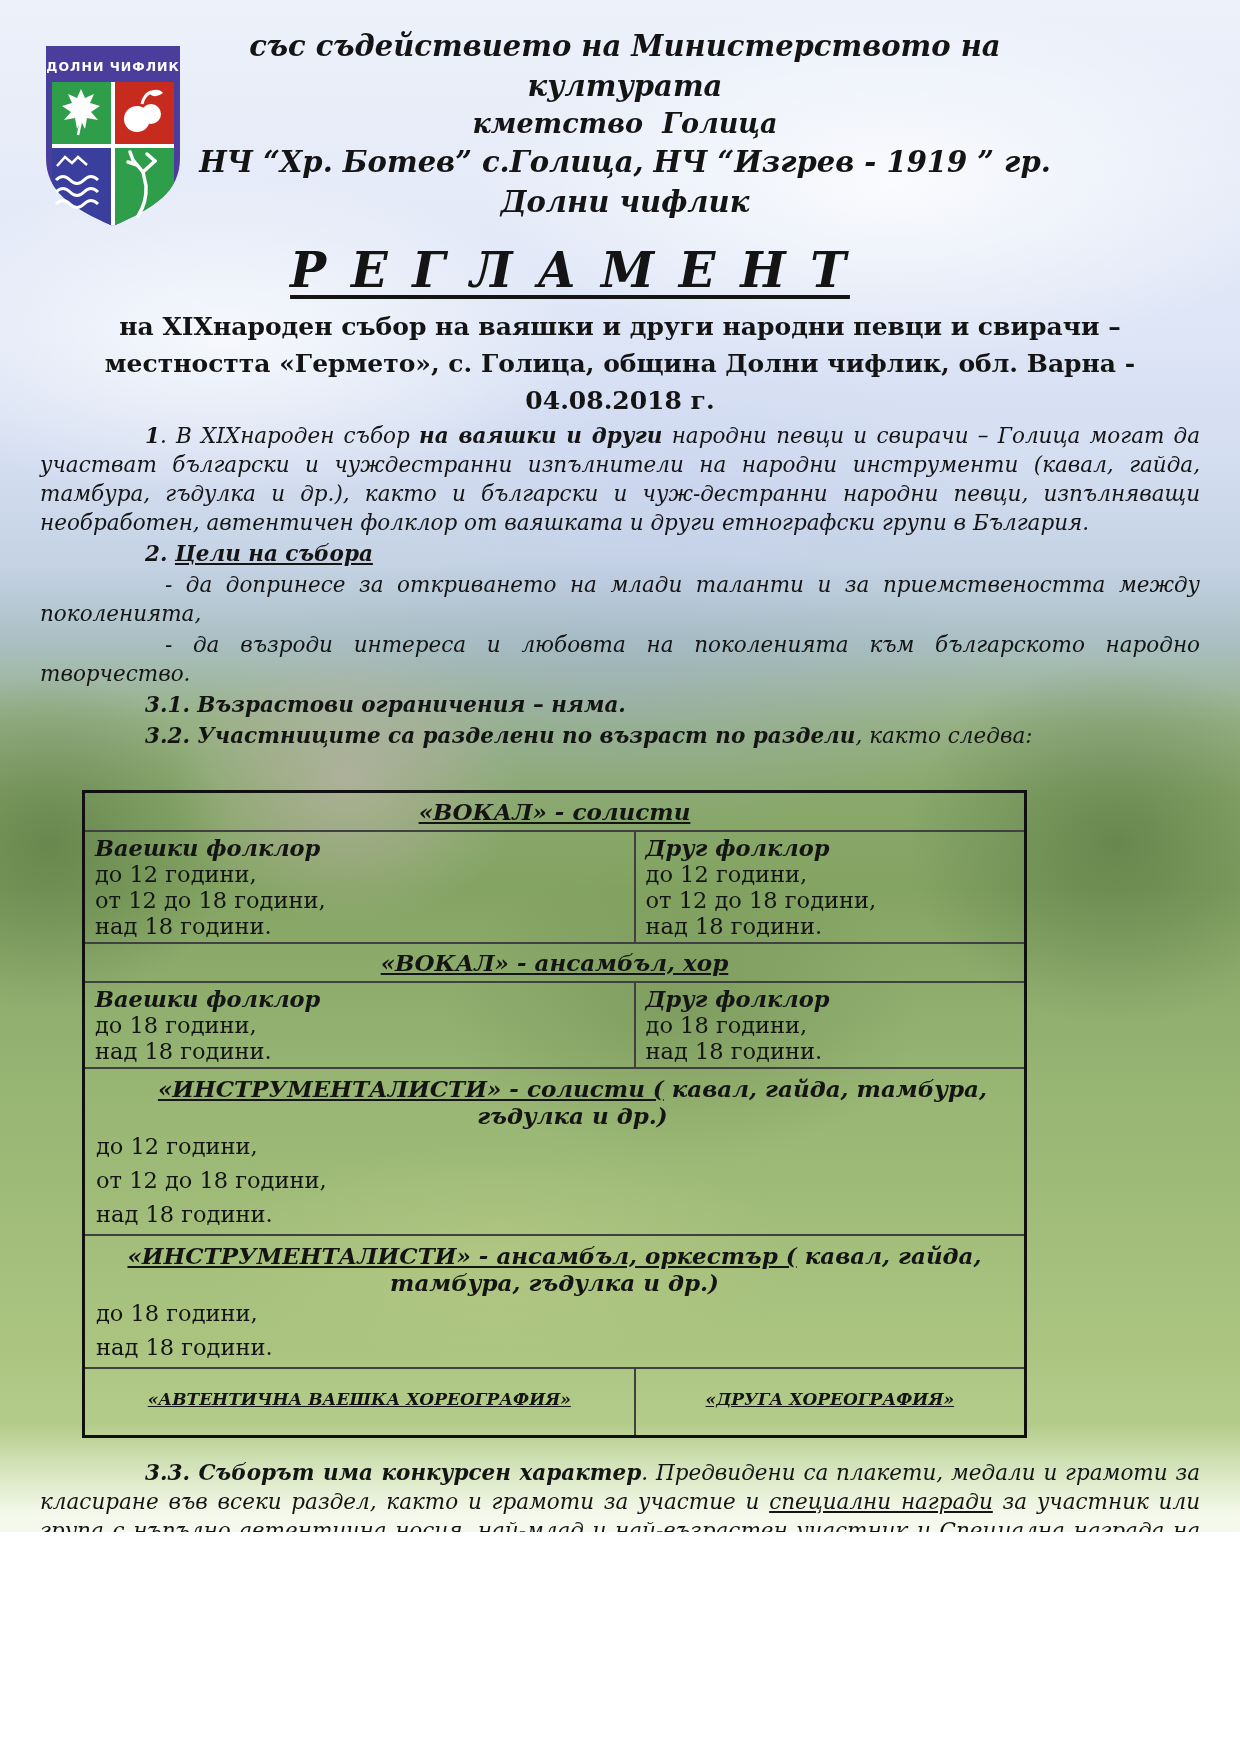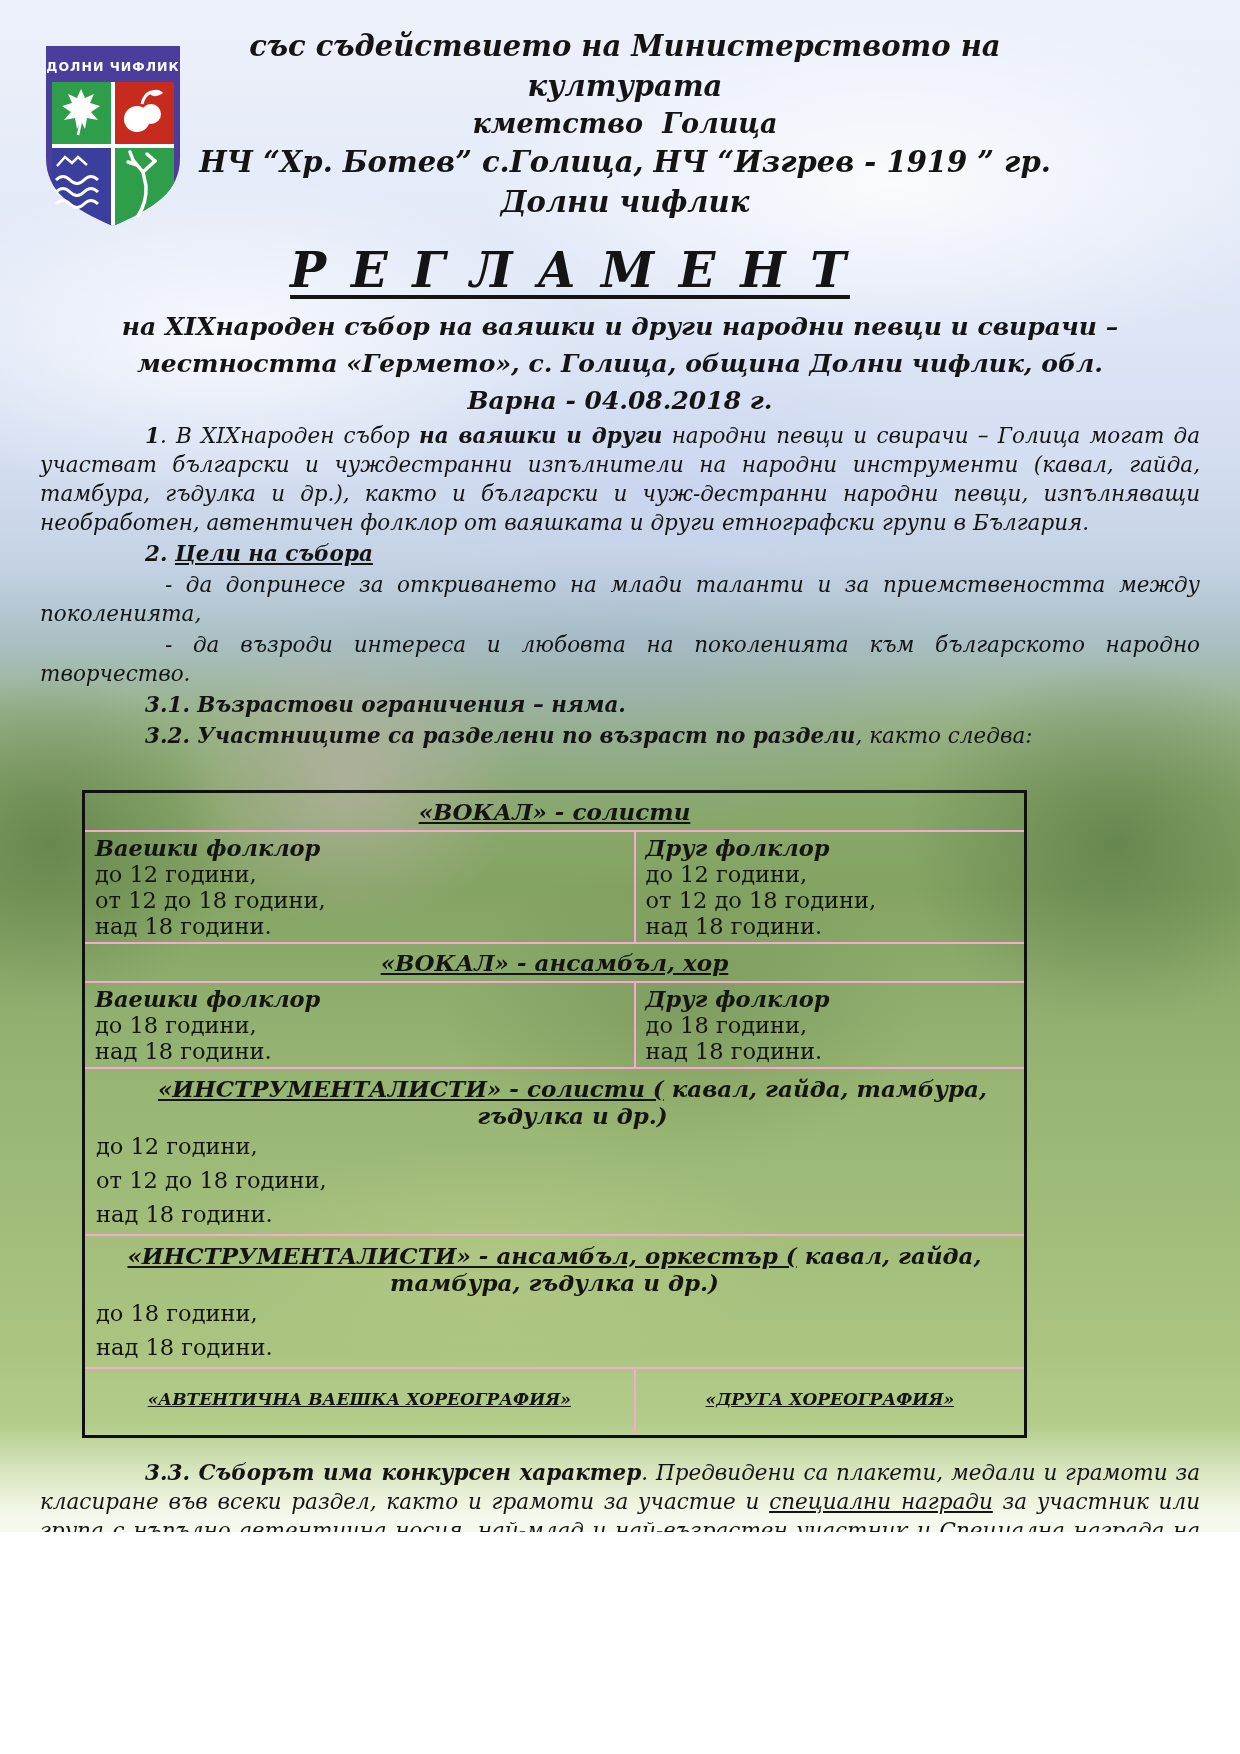--- a/index.html
+++ b/index.html
@@ -28,29 +28,29 @@
   .u{text-decoration:underline;}
   
   .logo{position:absolute;left:38px;top:40px;width:150px;height:190px;z-index:2;}
   .hdr{padding:26px 120px 0 130px;text-align:center;}
   .title{font-size:46px;line-height:1.15;font-weight:bold;font-style:italic;color:#1c55bb;word-spacing:16px;margin:0;}
   .sub1{font-size:29px;line-height:40px;font-weight:bold;font-style:italic;}
   .sub2{font-size:27px;line-height:36px;font-weight:bold;font-style:italic;word-spacing:10px;}
   .sub3{font-size:29px;line-height:40px;font-weight:bold;font-style:italic;}
   .reglament{text-align:center;font-size:48px;line-height:48px;margin:24px 100px 0 0;font-weight:bold;font-style:italic;letter-spacing:4px;}
   .reglament span{text-decoration:underline;text-underline-offset:8px;}
-  .intro{text-align:center;font-size:25px;line-height:37px;font-weight:bold;font-style:italic;margin:14px 60px 0 60px;}
+  .intro{text-align:center;font-size:25px;line-height:37px;font-weight:bold;margin:14px 60px 0 60px;}
   
   .content p{margin:2px 0;font-size:21.5px;line-height:29px;font-style:italic;text-align:justify;}
   .ind{text-indent:105px;}
   .ind2{text-indent:125px;text-align:left;}
   .headline{text-align:left;}
   
   table.cat{border-collapse:collapse;width:945px;margin:40px 0 0 42px;border:3px solid #101010;}
-  table.cat td{border:2px solid #f9a8d4;vertical-align:top;}
+  table.cat td{border:2px solid #404040;vertical-align:top;}
   .th-row{text-align:center;font-weight:bold;font-style:italic;font-size:23px;padding:5px 4px;}
   .cell{padding:3px 10px;font-size:22.5px;line-height:26px;}
   .cell-title{font-weight:bold;font-style:italic;}
   .ages{font-style:normal;}
   .col-l{width:58.5%;}
   .instr-ages{padding:2px 10px 6px 10px;font-size:22.5px;line-height:26px;font-style:normal;}
   .choreo{text-align:center;font-weight:bold;font-style:italic;font-size:17px;padding:20px 4px 26px 4px;}
   .sp-top{margin-top:20px !important;}
 </style>
 </head>

